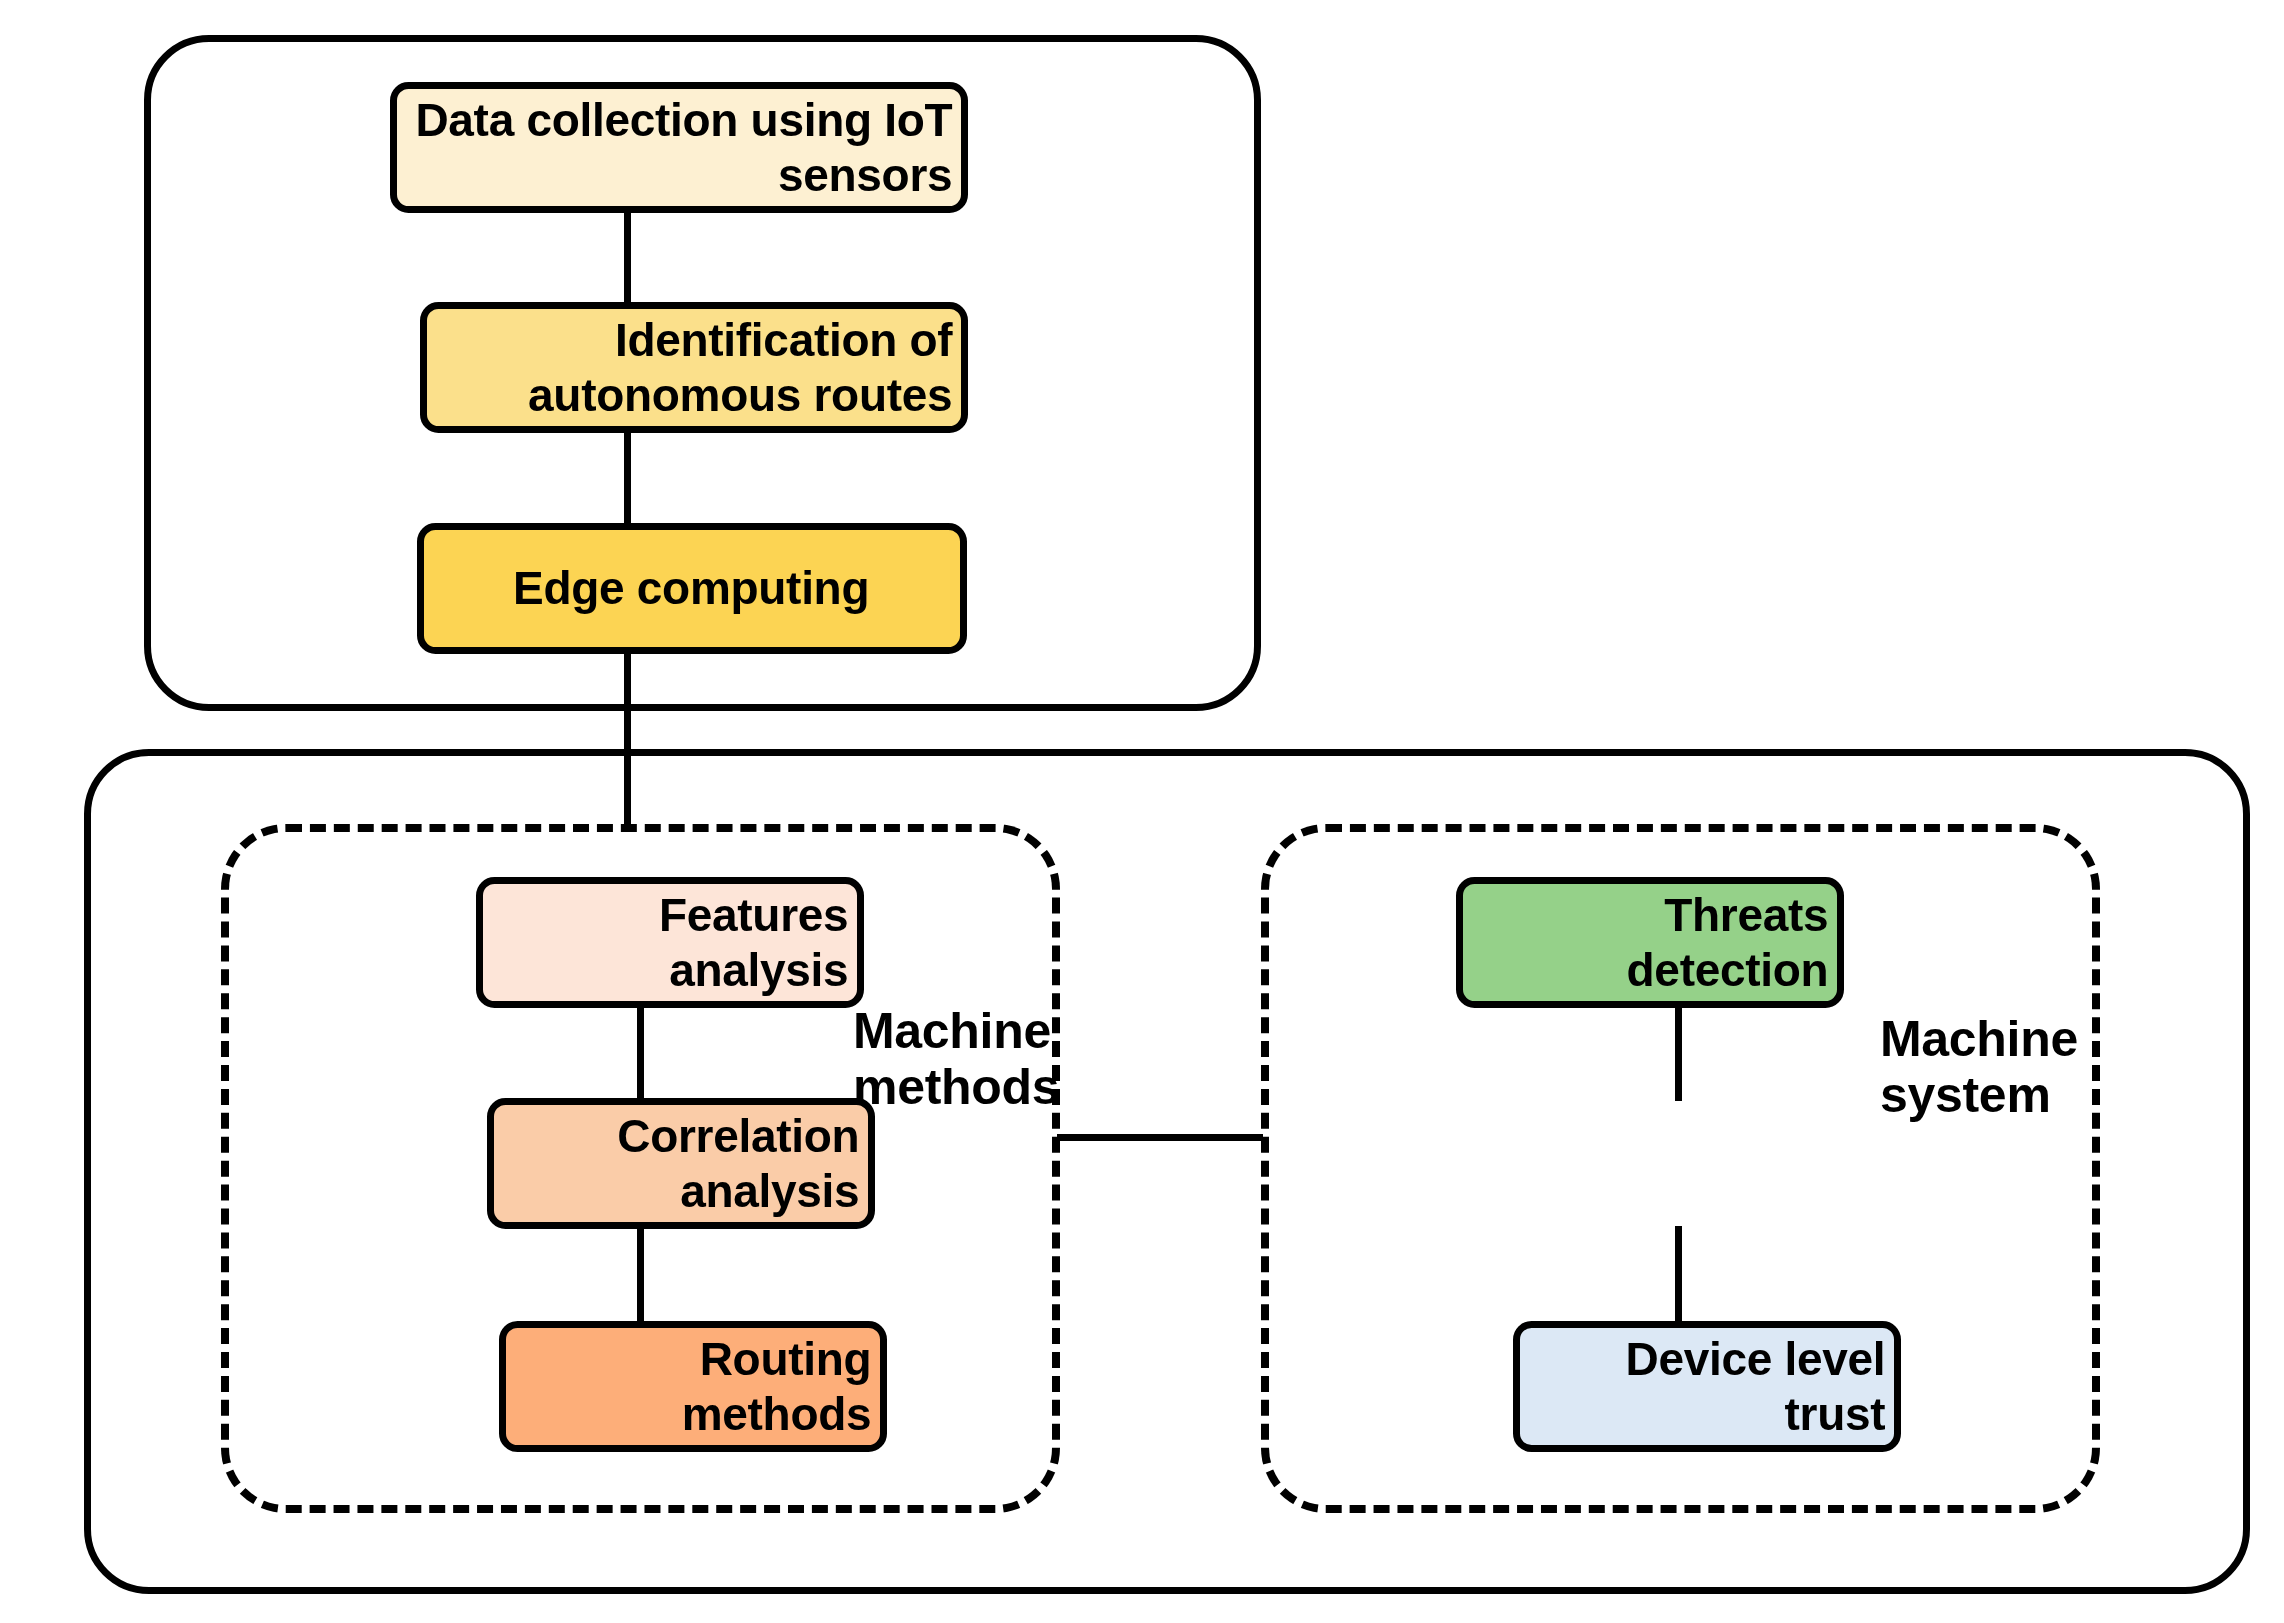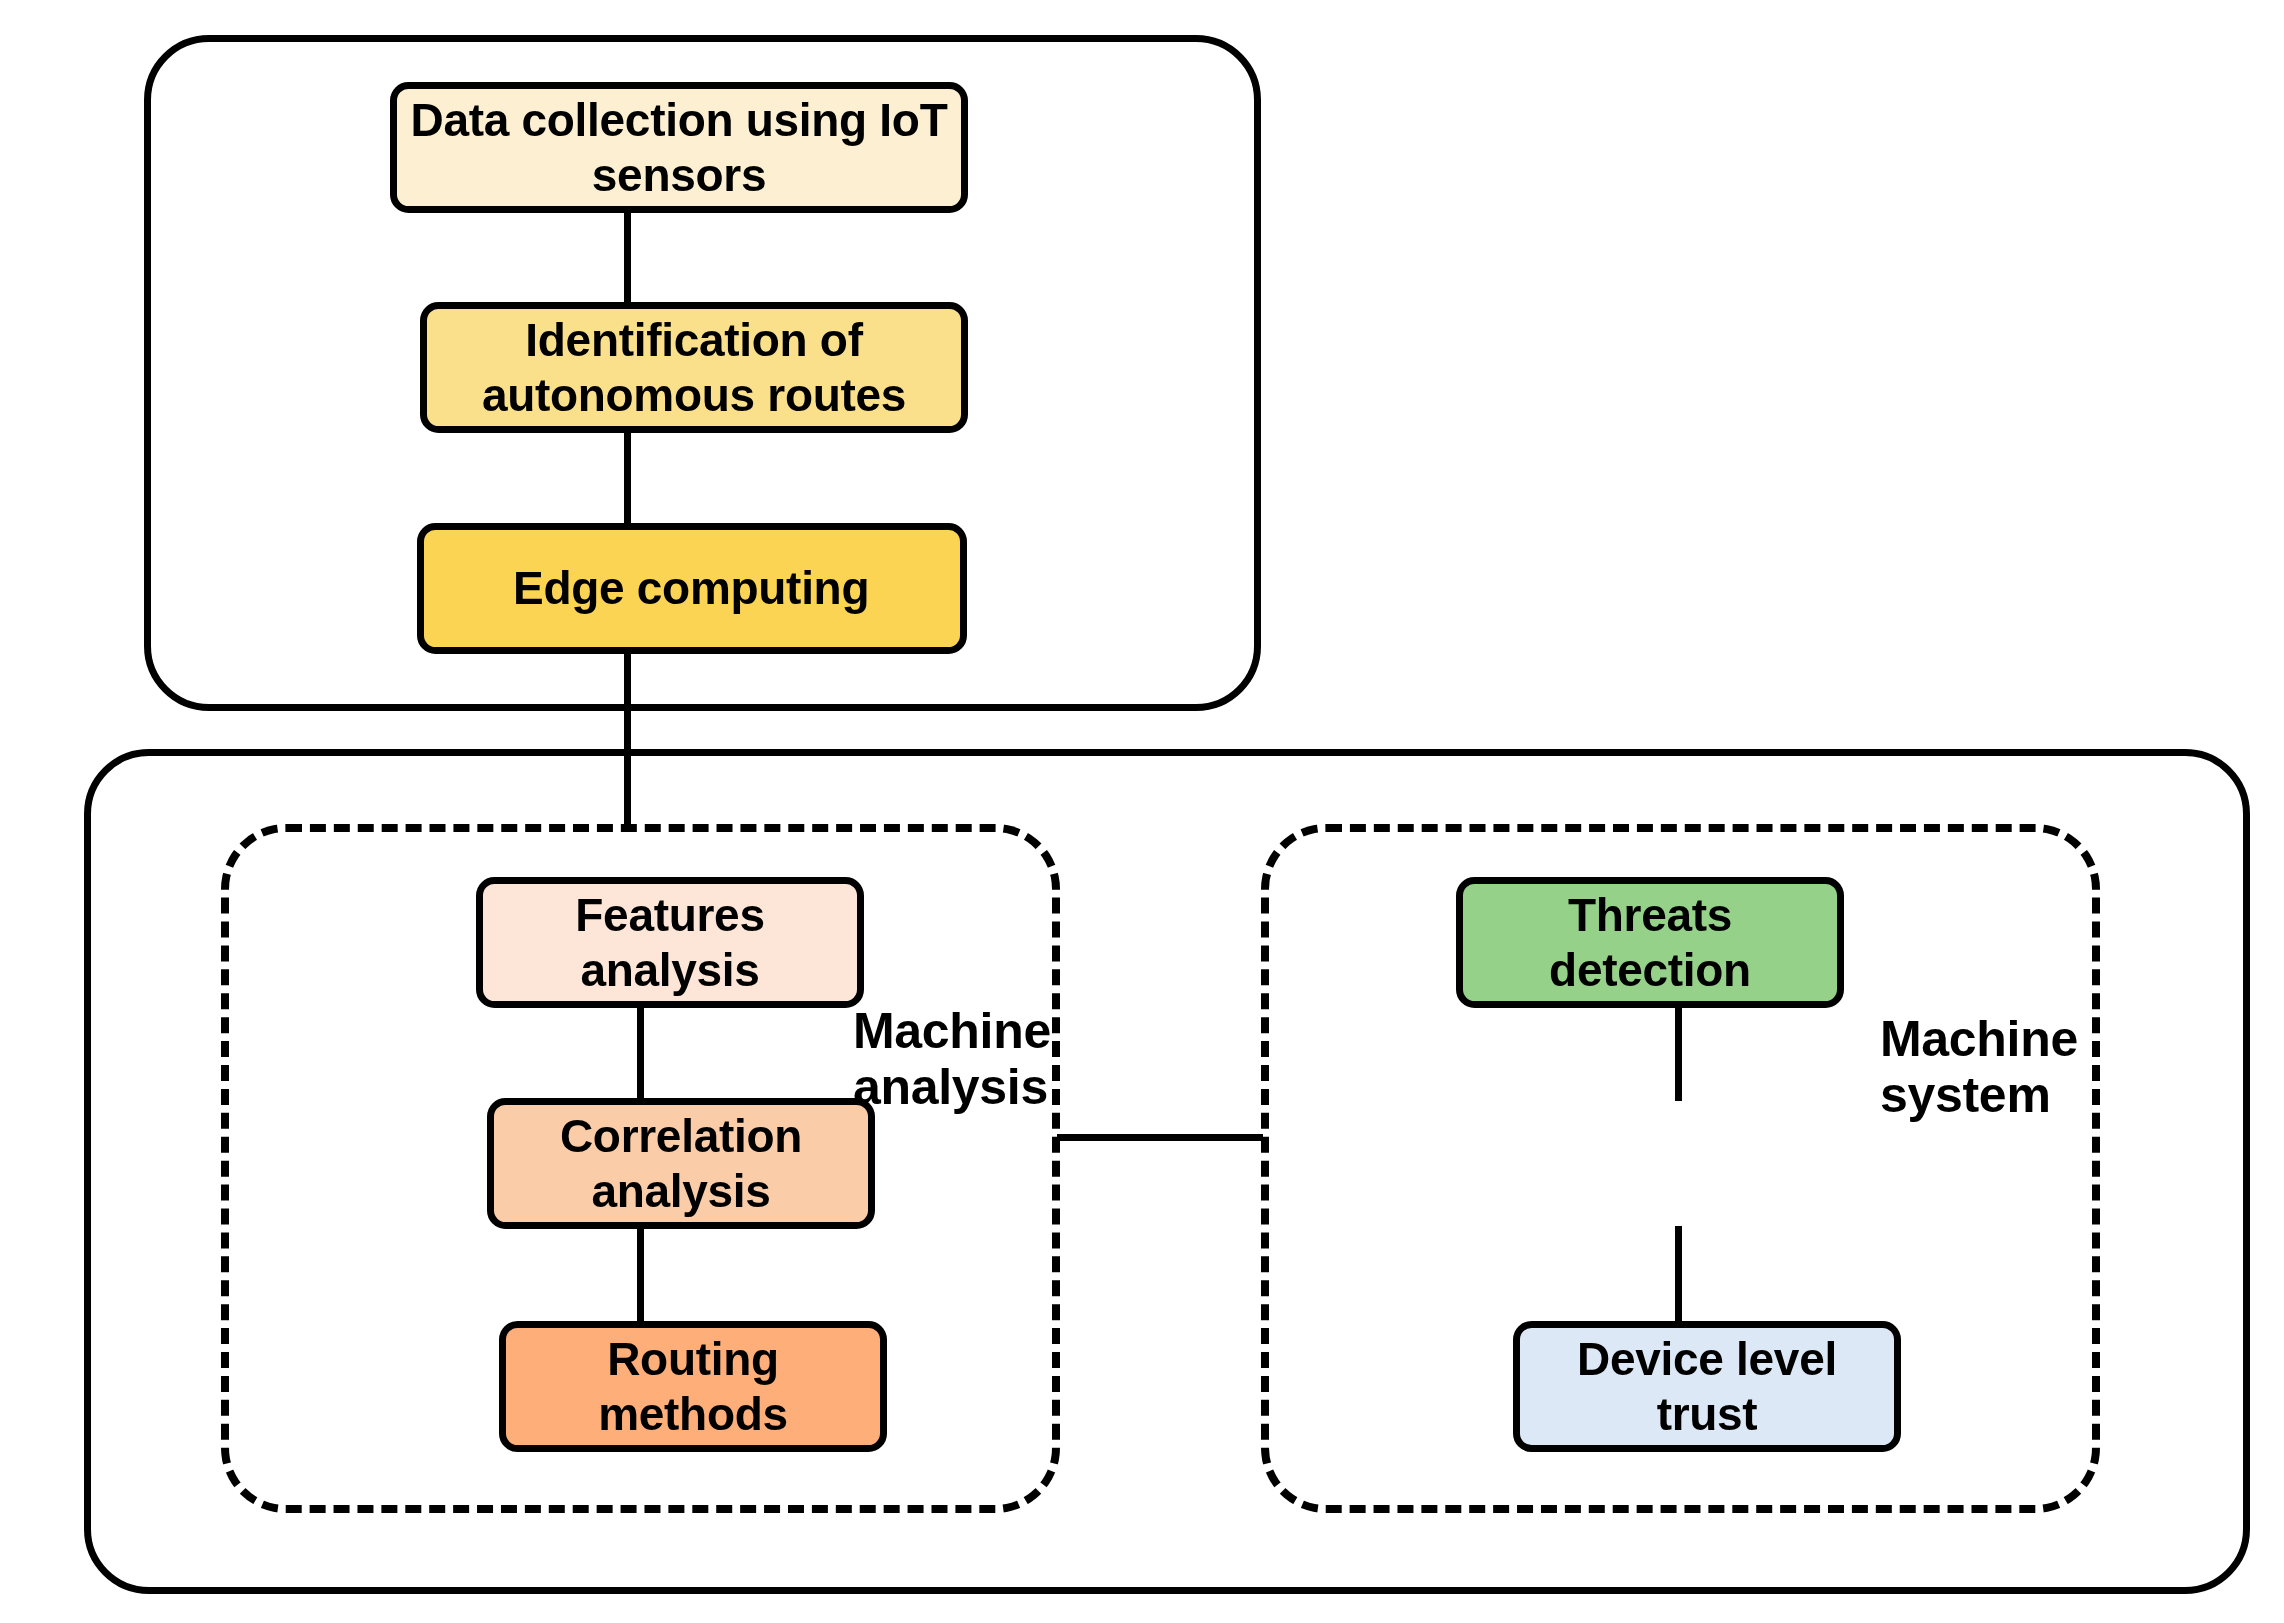--- a/index.html
+++ b/index.html
@@ -30,21 +30,21 @@
 
   
   .node{
     position:absolute;
     box-sizing:border-box;
     border:7px solid #000000;
     border-radius:18.5px;
     display:flex;
     align-items:center;
     justify-content:center;
-    text-align:center;
+    text-align:right;
     font-weight:bold;
     color:#000000;
     line-height:1.18;
     letter-spacing:-0.3px;
     padding:0 8.7px;
     z-index:5;
   }
   .node.big{ font-size:46px; }
   .node.small{ font-size:46px;margin-left:30px; }
 
@@ -98,21 +98,21 @@
   <div class="node big" style="left:417px; top:523px; width:550px; height:131px; background:#FCD453;padding-left:7px;">
     <span>Edge computing</span>
   </div>
 
   <div class="solid-group" style="left:84px; top:749px; width:2166px; height:845px;"></div>
 
   <div class="dashed-group" style="left:221px; top:824px; width:839px; height:689px;"></div>
 
   <div class="group-label" style="left:853px; top:1003px; width:207px;">
     <div>Machine</div>
-    <div>analysis</div>
+    <div>methods</div>
   </div>
 
   <div class="vline" style="left:637px; top:1003px; height:98px;"></div>
   <div class="vline" style="left:637px; top:1226px; height:98px;"></div>
 
   <div class="node small" style="left:446px; top:877px; width:388px; height:131px; background:#FDE5D8;">
     <span>Features analysis</span>
   </div>
 
   <div class="node small" style="left:457px; top:1098px; width:388px; height:131px; background:#FACCA8;">

